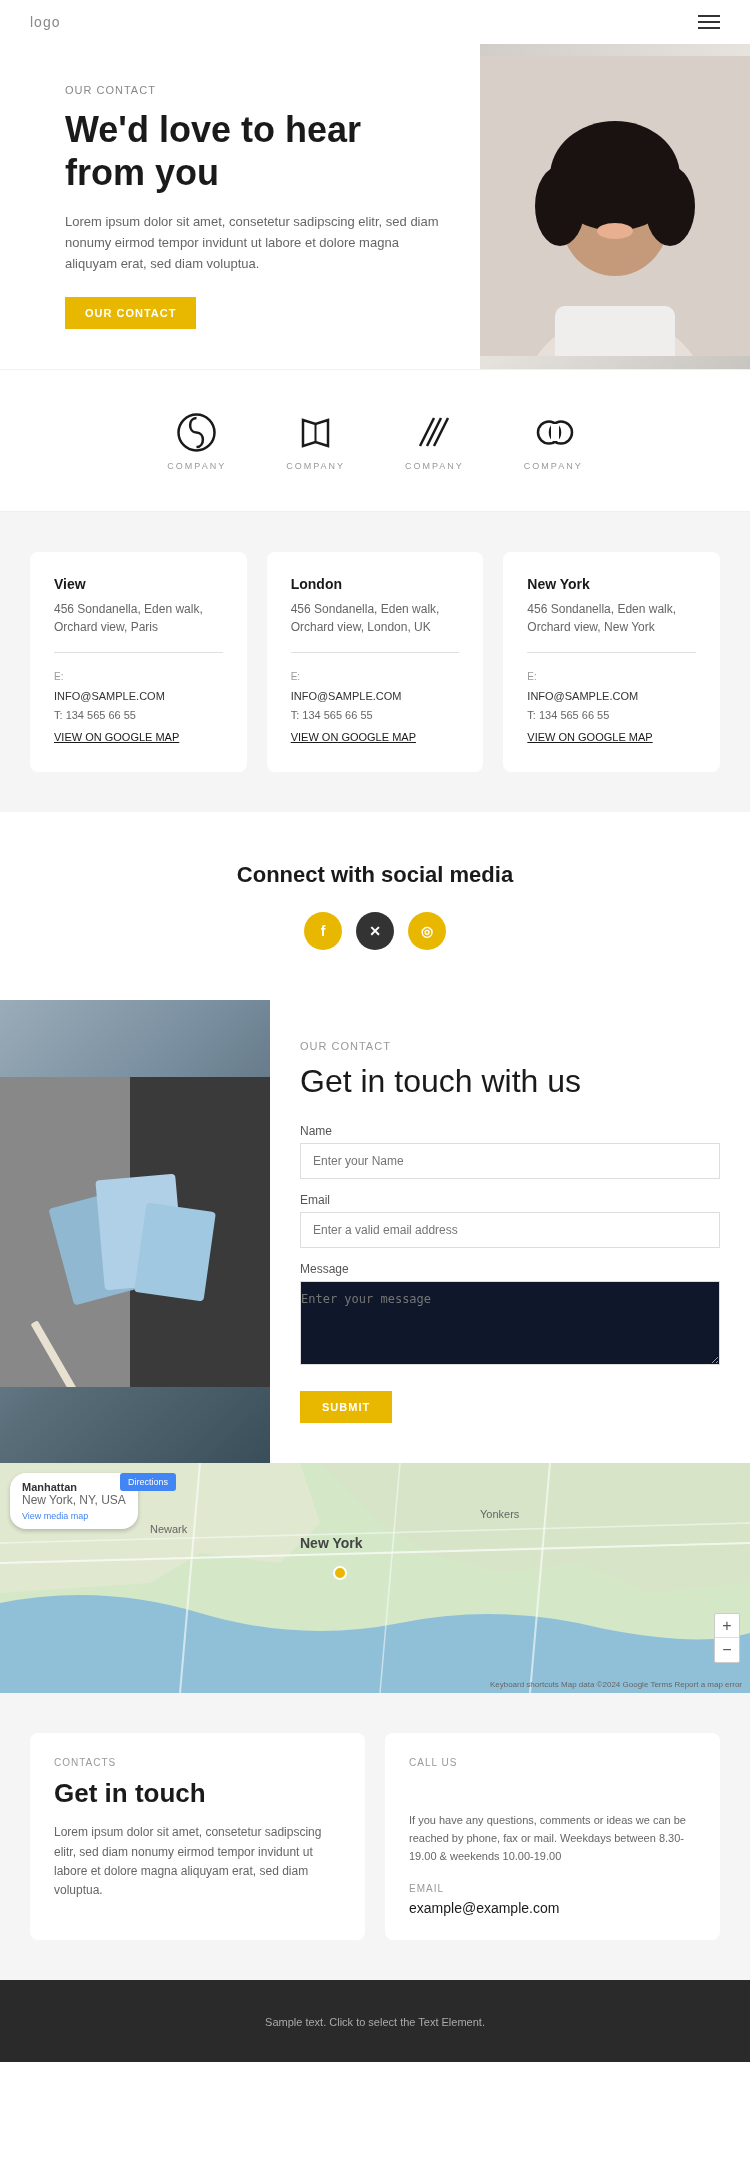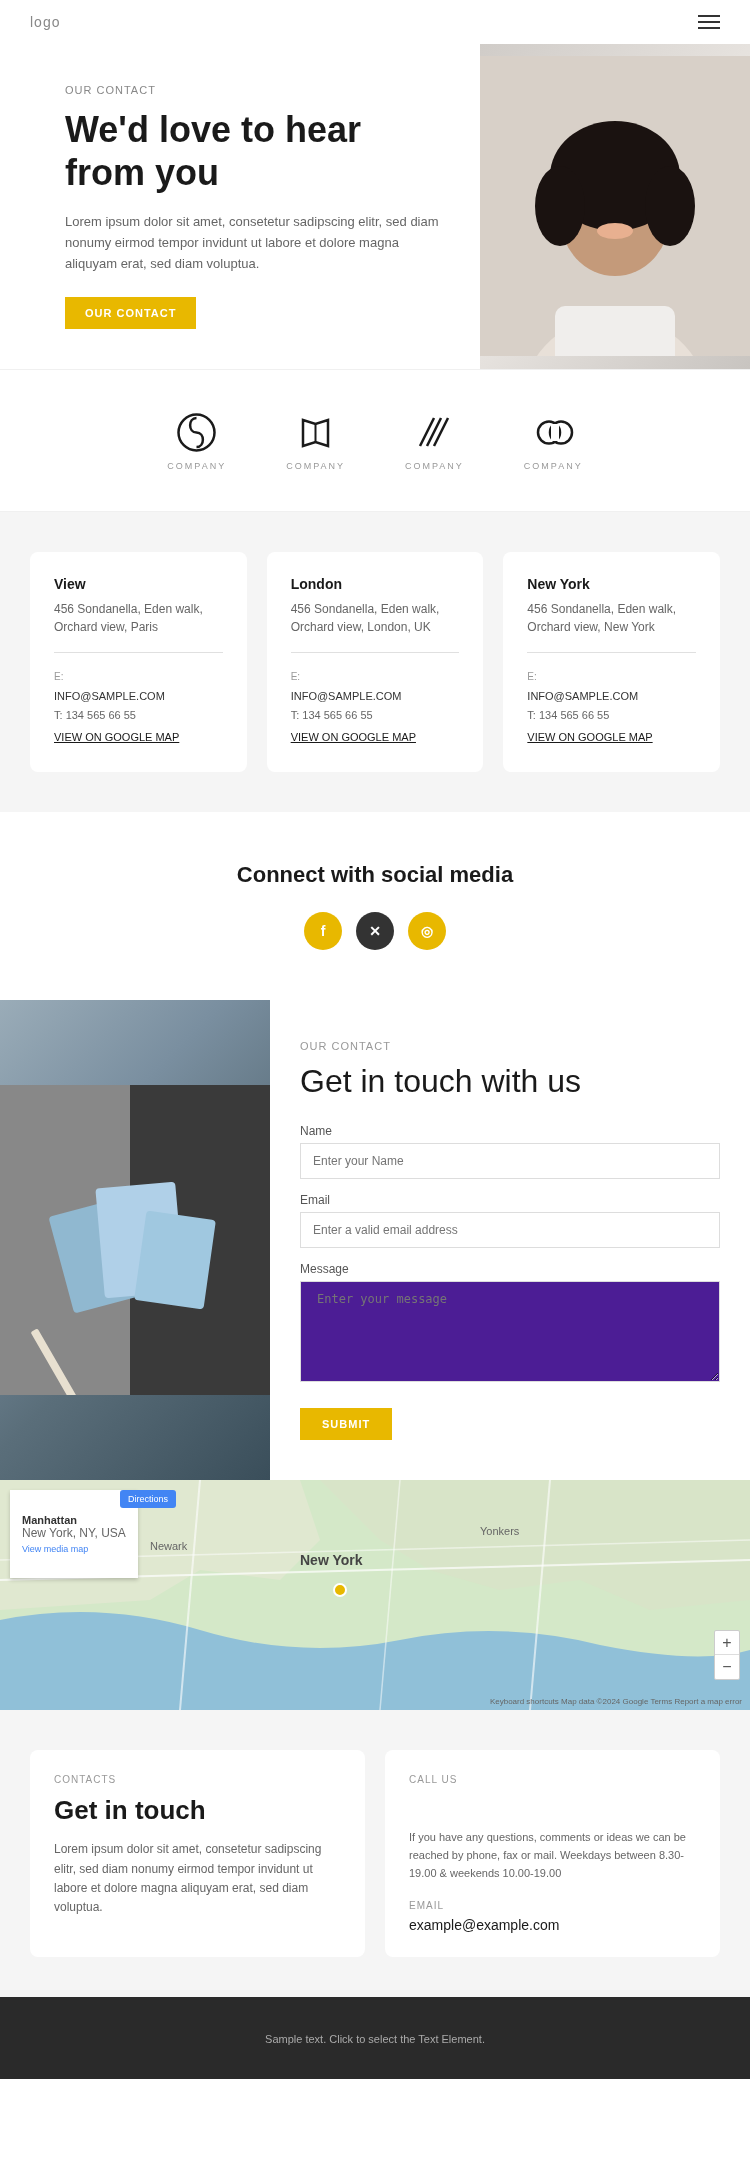--- a/index.html
+++ b/index.html
@@ -256,26 +256,26 @@
       border: 1px solid #ddd;
       padding: 10px 12px;
       font-size: 12px;
       color: #aaa;
       outline: none;
       background: #fff;
     }
     .form-textarea {
       width: 100%;
       border: 1px solid #ddd;
-      padding: 10px 16px;
+      padding: 10px 0;
       font-size: 12px;
       color: #aaa;
       outline: none;
-      background: #4c1d95;
-      height: 101px;
+      background: #0f172a;
+      height: 84px;
       resize: vertical;
     }
     .btn-submit {
       background: #e8b800;
       color: #fff;
       font-size: 11px;
       font-weight: bold;
       letter-spacing: 1px;
       padding: 10px 22px;
       text-transform: uppercase;
@@ -296,22 +296,22 @@
       width: 100%;
       height: 100%;
       background: linear-gradient(180deg, #c8e0f0 0%, #a8ccdc 40%, #90b8cc 100%);
       position: relative;
     }
     .map-overlay {
       position: absolute;
       top: 10px;
       left: 10px;
       background: #fff;
-      border-radius: 0;
-      padding: 24px 12px;
+      border-radius: 16px;
+      padding: 8px 12px;
       font-size: 10px;
       box-shadow: 0 2px 4px rgba(0,0,0,0.2);
     }
     .map-location-name { font-weight: bold; font-size: 11px; color: #333; }
     .map-location-sub { color: #666; font-size: 12px; }
     .map-directions-btn {
       position: absolute;
       top: 10px;
       left: 120px;
       background: #4285f4;

